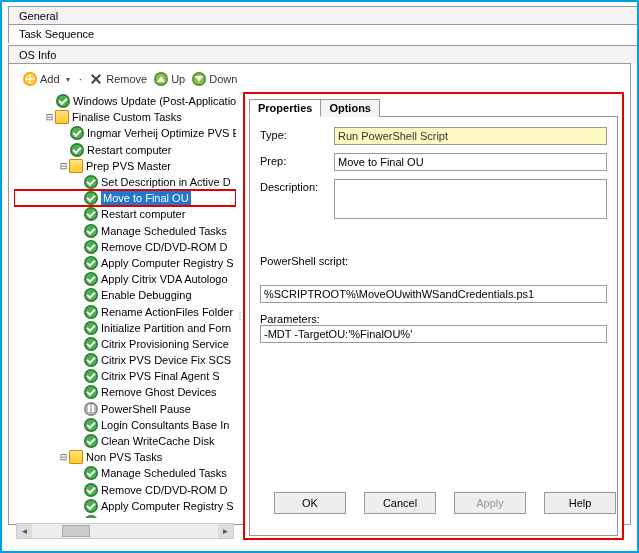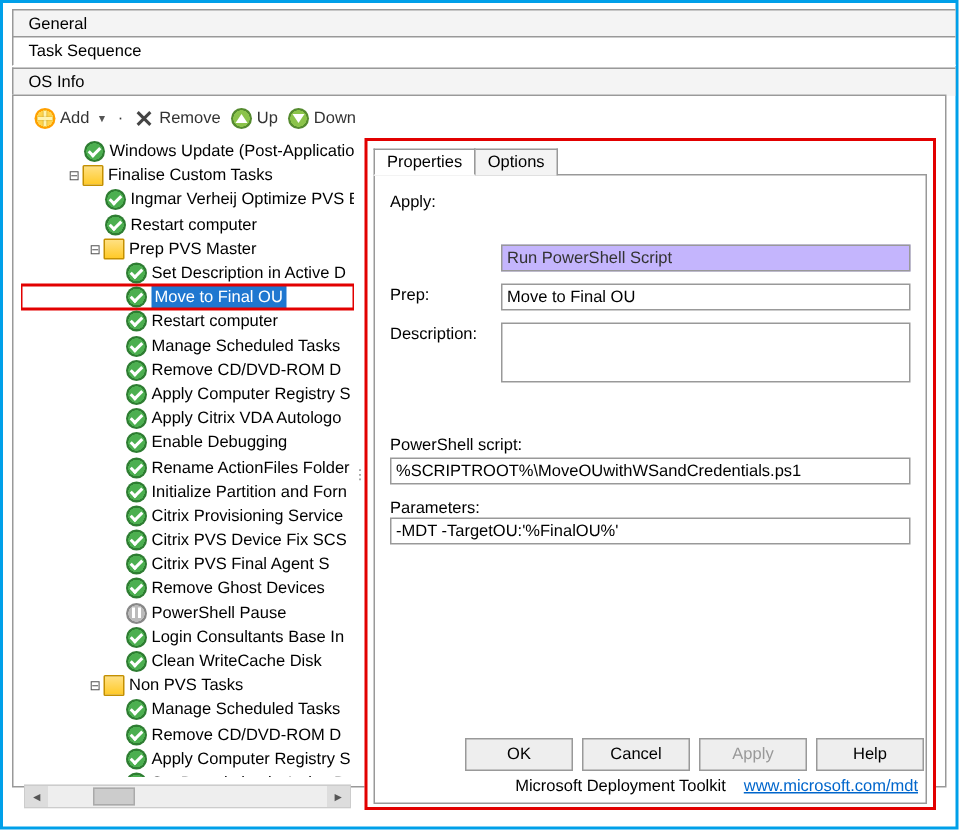--- a/index.html
+++ b/index.html
@@ -24,32 +24,32 @@
   .pause-grey { background: radial-gradient(circle at 50% 50%, #bbb 55%, #888 56% 100%); border-radius: 50%; position: relative; }
   .pause-grey::after { content:""; position:absolute; left:4px; top:3px; width:2px; height:7px; background:#fff; box-shadow: 4px 0 0 #fff; }
   .label { color: #000; }
   .selected { background: #1f77d0; color: #fff; padding: 0 2px; }
   .red-box { outline: 2px solid #e20000; outline-offset: -1px; }
   .hscroll { position: absolute; left: 6px; right: 2px; bottom: 0; height: 16px; background: #eee; border: 1px solid #ccc; display:flex; align-items:center; }
   .hscroll .arrow { width: 15px; height: 100%; background: #ddd; display:flex; align-items:center; justify-content:center; color:#555; font-size:8px; cursor:pointer; }
   .hscroll .thumb { margin-left: 30px; width: 28px; height: 12px; background: #ccc; border:1px solid #aaa; }
   .splitter { width: 6px; display: flex; align-items: center; justify-content: center; color:#888; font-size:9px; }
   .right-pane { flex: 1; border: 2px solid #e20000; margin-right: 6px; padding: 4px 4px 0 4px; position: relative; background:#fff; }
-  .prop-tabs { display: flex; }
+  .prop-tabs { display: flex; font-weight: bold; }
   .prop-tab { border: 1px solid #999; border-bottom:none; padding: 2px 8px; background:#f4f4f4; position:relative; top:1px; margin-right:-1px; }
   .prop-tab.active { background:#fff; z-index:2; border-bottom:1px solid #fff; }
   .prop-panel { border: 1px solid #999; height: 420px; background:#fff; padding: 10px 10px; }
   .field-row { display:flex; align-items:flex-start; margin-bottom: 8px; }
   .field-label { width: 74px; padding-top:2px; }
   .field-input { flex:1; border:1px solid #999; background:#fff; padding: 1px 3px; height: 18px; font-family: inherit; }
-  .field-input.ro { background:#c4b5fd; color:#333;margin-top:36px; }
+  .field-input.ro { background:#fef9c3; color:#333; }
   .field-textarea { flex:1; border:1px solid #999; height: 40px; resize:none; font-family:inherit; padding:2px 3px; }
   .footer-link { position:absolute; bottom:8px; right:10px; display:flex; align-items:center; gap: 12px; }
   .footer-link a { color:#0066cc; text-decoration: underline; }
-  .btn-row { position:absolute; bottom: 10px; right: 14px; display:flex; gap:6px;align-items:center; }
+  .btn-row { position:absolute; bottom: 10px; right: 14px; display:flex; gap:18px;align-items:center; }
   .btn { width:72px; height:22px; border:1px solid #999; background:#eee; cursor:pointer; }
   .btn.disabled { color:#999; cursor:default; }
   .yellow-plus { background: radial-gradient(circle at 50% 50%, #ffd54f 55%, #ffa000 56% 100%); border-radius:50%; position:relative; }
   .yellow-plus::before { content:""; position:absolute; left:6px; top:2px; width:2px; height:10px; background:#fff3b0; box-shadow:0 0 1px #b28704; }
   .yellow-plus::after  { content:""; position:absolute; top:6px; left:2px; height:2px; width:10px; background:#fff3b0; box-shadow:0 0 1px #b28704; }
   .x-red { position:relative; }
   .x-red::before, .x-red::after { content:""; position:absolute; left:1px; top:6px; width:12px; height:2px; background:#444; }
   .x-red::before { transform:rotate(45deg);} .x-red::after{ transform:rotate(-45deg);}
   .arrow-up, .arrow-down { border-radius:50%; background: radial-gradient(circle at 50% 50%, #8bc34a 55%, #558b2f 56% 100%); position:relative; }
   .arrow-up::after { content:""; position:absolute; left:3px; top:4px; width:0;height:0; border-left:4px solid transparent; border-right:4px solid transparent; border-bottom:6px solid #fff; }
@@ -214,41 +214,37 @@
 
     <div class="splitter">⋮</div>
 
     <div class="right-pane">
       <div class="prop-tabs">
         <div class="prop-tab active"><span>Properties</span></div>
         <div class="prop-tab"><span>Options</span></div>
       </div>
       <div class="prop-panel">
         <div class="field-row">
-          <div class="field-label">Apply:</div>
+          <div class="field-label">Type:</div>
           <input class="field-input ro" readonly="" value="Run PowerShell Script" style="">
         </div>
         <div class="field-row">
           <div class="field-label">Prep:</div>
           <input class="field-input" value="Move to Final OU" style="">
         </div>
         <div class="field-row">
           <div class="field-label">Description:</div>
           <textarea class="field-textarea" style=""></textarea>
         </div>
         <div style="height:28px"></div>
-        <div style="margin-bottom:2px">PowerShell script:</div>
+        <div style="margin-bottom:18px">PowerShell script:</div>
         <input class="field-input" style="width: 100%;" value="%SCRIPTROOT%\MoveOUwithWSandCredentials.ps1">
         <div style="height:10px"></div>
         <div style="margin-bottom:0">Parameters:</div>
         <input class="field-input" style="width: 100%;" value="-MDT -TargetOU:'%FinalOU%'">
-      </div>
-      <div class="footer-link">
-        <span>Microsoft Deployment Toolkit</span>
-        <a href="#">www.microsoft.com/mdt</a>
       </div>
     </div>
 
   </div>
 
   <div class="btn-row">
     <button class="btn">OK</button>
     <button class="btn">Cancel</button>
     <button class="btn disabled">Apply</button>
     <button class="btn">Help</button>

